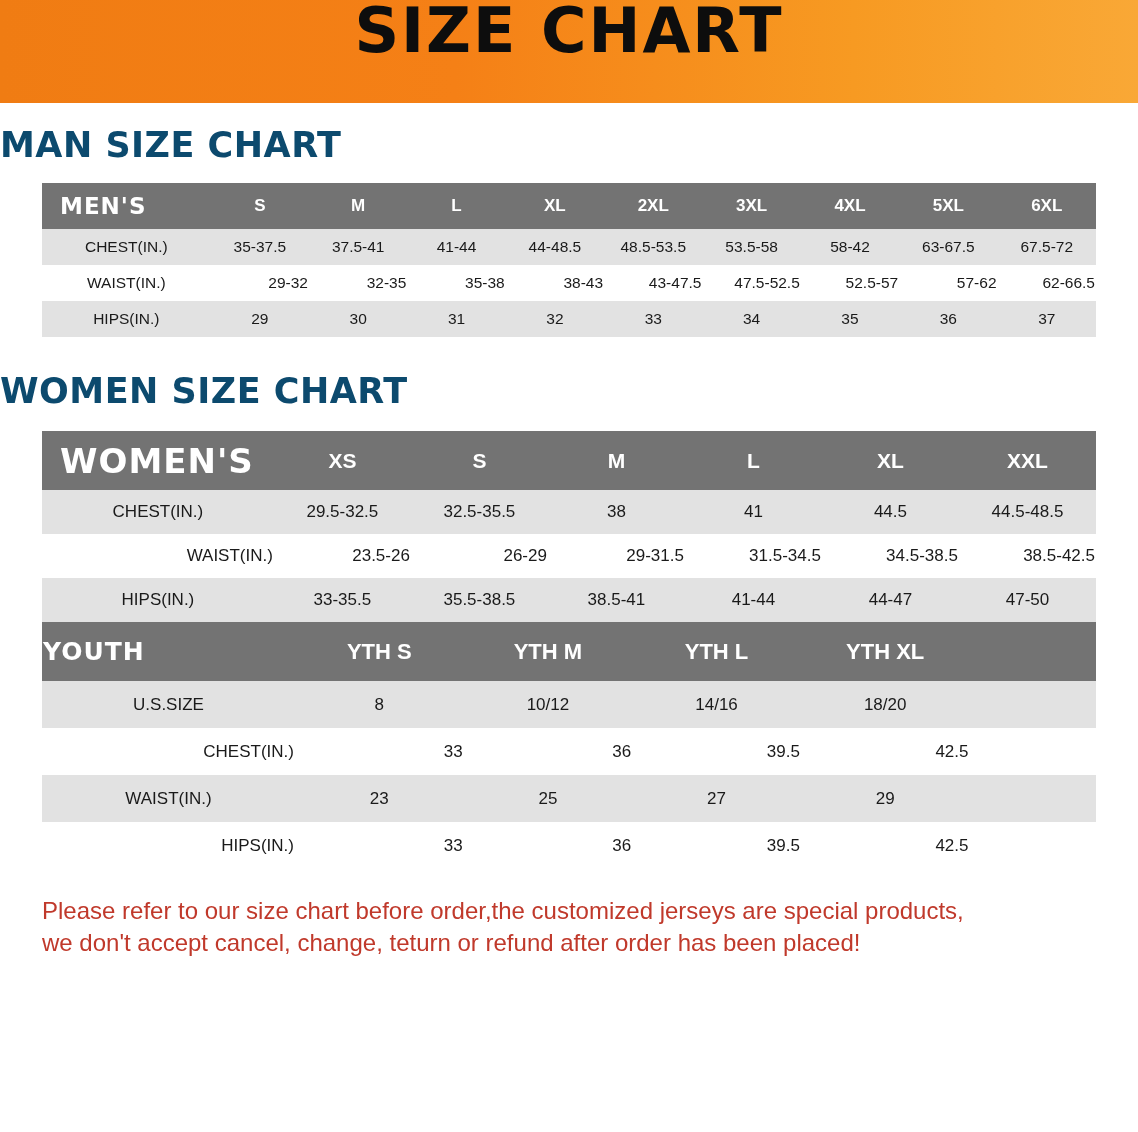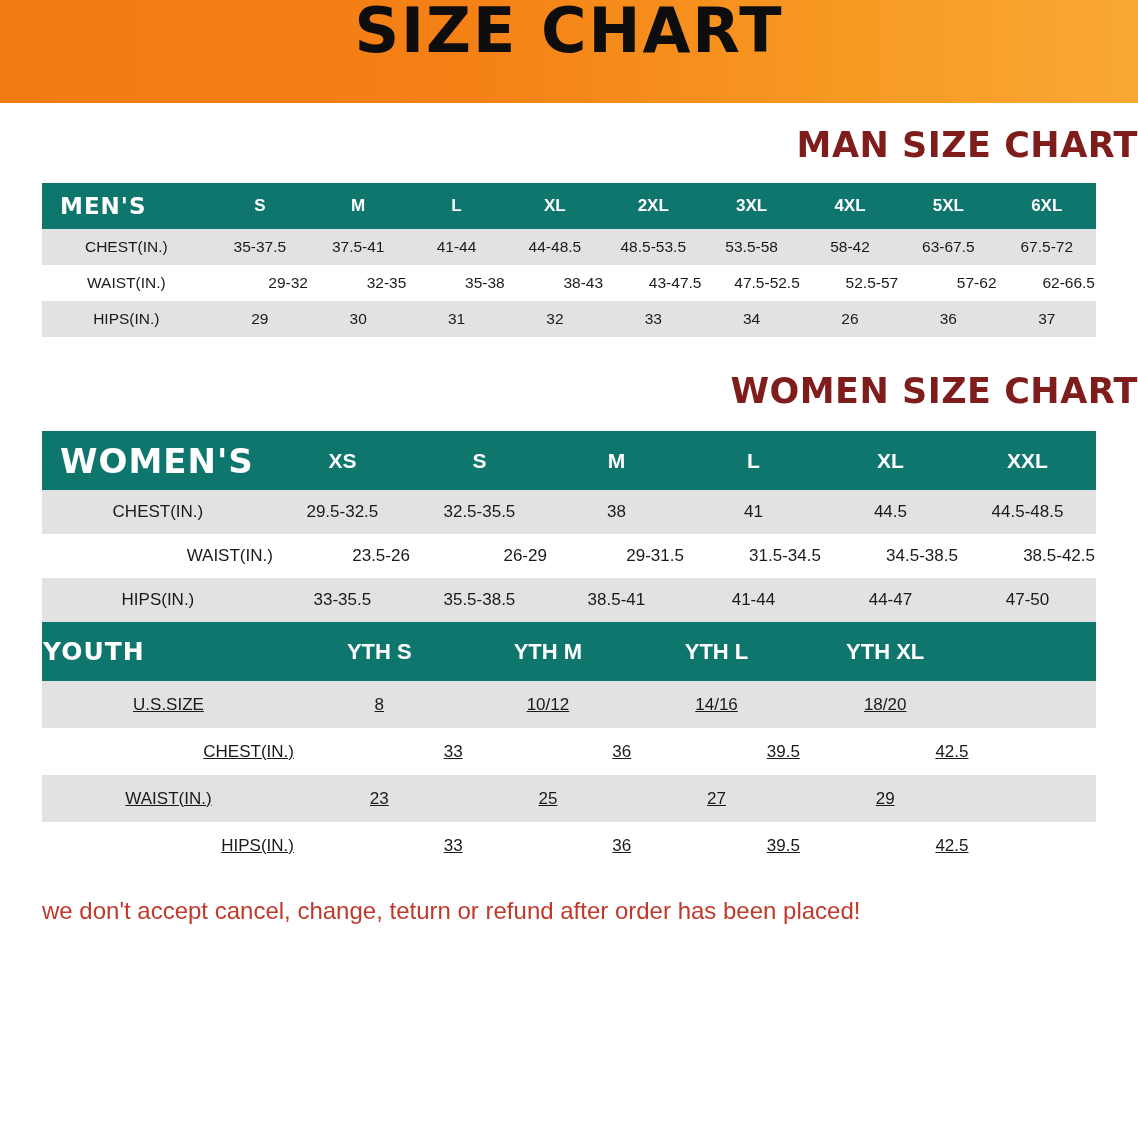--- a/index.html
+++ b/index.html
@@ -33,25 +33,25 @@
     font-weight: 700;
     font-size: 62px;
     letter-spacing: 2px;
     color: #0d0d0d;
     line-height: 1;
     padding-bottom: 4px;
   }
 
   
   .section-title {
-    text-align: right;
+    text-align: left;
     font-family: "DejaVu Sans", sans-serif;
     font-weight: 700;
     font-size: 35px;
-    color: #7f1d1d;
+    color: #0c4a6e;
     letter-spacing: 0.5px;
   }
   .title-man   { margin-top: 22px; margin-bottom: 18px; }
   .title-women { margin-top: 34px; margin-bottom: 20px; }
   .title-youth { margin-top: 48px; margin-bottom: 22px; }
 
   
   .tbl-wrap {
     margin: 0 42px;
   }
@@ -61,21 +61,21 @@
     table-layout: fixed;
   }
   table.size-table th,
   table.size-table td {
     text-align: center;
     font-family: "Liberation Sans", sans-serif;
     color: #1a1a1a;
   }
   
   table.size-table thead th {
-    background: #0f766e;
+    background: #737373;
     color: #ffffff;
   }
   table.size-table thead th.corner {
     text-align: left;
     font-family: "DejaVu Sans", sans-serif;
     font-weight: 700;
     letter-spacing: 1px;
   }
 
   
@@ -85,21 +85,21 @@
   .men-table tbody td.rowlab { font-size: 15.5px; text-align: center; }
 
   
   .women-table thead th { height: 57px; font-size: 21px; font-weight: 700; }
   .women-table thead th.corner { font-size: 34px; padding-left: 18px; }
   .women-table tbody td { height: 42px; font-size: 17px; }
 
   
   .youth-table thead th { height: 57px; font-size: 22px; font-weight: 700; }
   .youth-table thead th.corner { font-size: 25px; }
-  .youth-table tbody td { height: 45px; font-size: 17px; text-decoration: underline; }
+  .youth-table tbody td { height: 45px; font-size: 17px; }
 
   
   tr.row-shade td { background: #e2e2e2; }
   tr.row-plain td { background: #ffffff; text-align: right; }
 
   
   .note {
     margin: 26px 30px 0 42px;
     color: #c0392b;
     font-family: "Liberation Sans", sans-serif;
@@ -164,21 +164,21 @@
           <td>62-66.5</td>
         </tr>
         <tr class="row-shade">
           <td class="rowlab">HIPS(IN.)</td>
           <td>29</td>
           <td>30</td>
           <td>31</td>
           <td>32</td>
           <td>33</td>
           <td>34</td>
-          <td>26</td>
+          <td>35</td>
           <td>36</td>
           <td>37</td>
         </tr>
       </tbody>
     </table>
   </div>
 
   <div class="section-title title-women">WOMEN SIZE CHART</div>
   <div class="tbl-wrap">
     <table class="size-table women-table">
@@ -277,16 +277,17 @@
           <td>36</td>
           <td>39.5</td>
           <td>42.5</td>
           <td></td>
         </tr>
       </tbody>
     </table>
   </div>
 
   <div class="note">
+    <span>Please refer to our size chart before order,the customized jerseys are special products,</span>
     <span>we don't accept cancel, change, teturn or refund after order has been placed!</span>
   </div>
 
 </div>
 
 </body></html>

